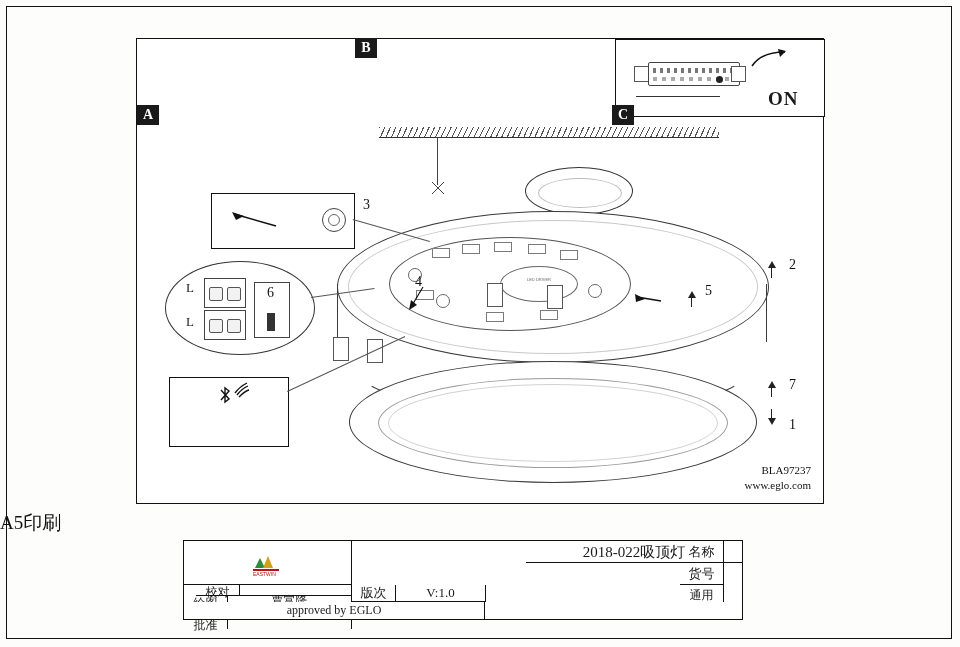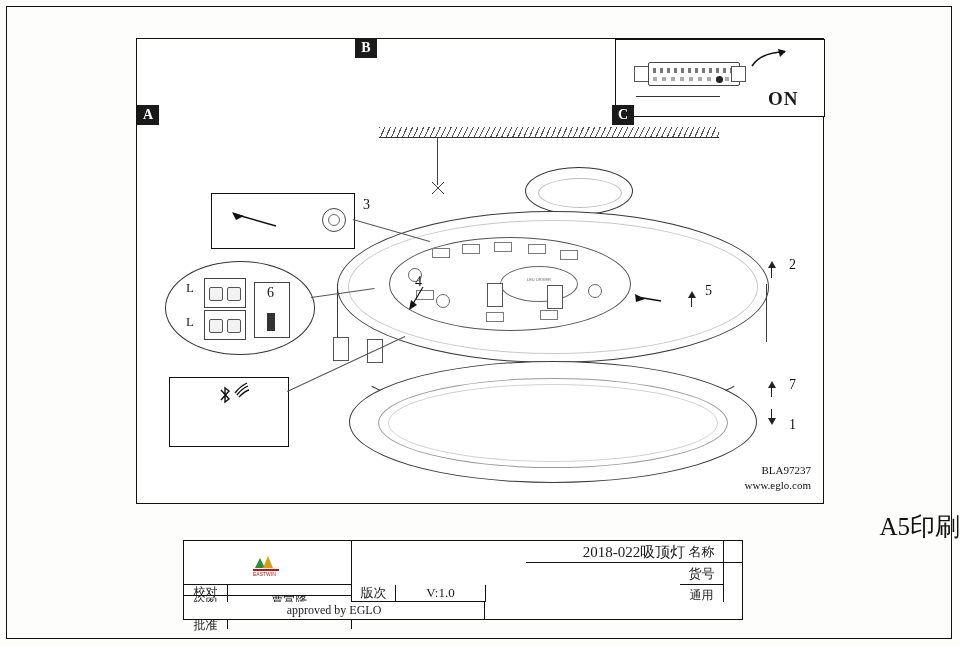--- a/index.html
+++ b/index.html
@@ -410,22 +410,22 @@
     text-align: right;
     font-size: 11px;
     font-family: "Liberation Serif", serif;
     line-height: 1.35;
     color: #111;
   }
 
   #a5-title {
     position: absolute;
     left: 0; right: 0; top: 510px;
-    text-align: right;
-    font-size: 25px;
+    text-align: left;
+    font-size: 19px;
     font-family: "Liberation Serif", serif;
     color: #111;
   }
 
   
   #titleblock {
     position: absolute;
     left: 183px; top: 540px;
     width: 560px; height: 80px;
     border: 1px solid #111;
@@ -650,21 +650,21 @@
     <div class="tb-val" style="left:340px; top:0; width:156px; height:22px; border-right:1px solid #111; font-size:15px; font-weight:normal; left:auto; right:0; width:216px; padding-top:2px; border-right:none;">2018-022吸顶灯</div>
 
     <div id="tb-code-label" style="left:496px; top:22px; height:22px;">货号</div>
 
     <div class="sm-label" style="left:496px; top:44px; height:34px; border-bottom:none; padding-top:3px;">
       <div>通用</div>
       <div>货号</div>
     </div>
     <div class="tb-val" style="right:0; top:44px; width:216px; height:34px; border-bottom:none;"></div>
 
-    <div class="sm-label" style="left:0px; top:44px; width:44px; height:11px;">校对</div>
+    <div class="sm-label" style="left:12px; top:44px; width:44px; height:11px;">校对</div>
     <div class="sm-label" style="left:0px; top:55px; width:44px; height:11px;">绘图</div>
     <div class="sm-label" style="left:0px; top:66px; width:44px; height:11px;">审核</div>
     <div class="sm-label" style="left:0px; top:77px; width:44px; height:11px; border-bottom:none;">批准</div>
 
     <div class="sm-blank" style="left:44px; top:44px; width:124px; height:11px;"></div>
     <div class="sm-blank" style="left:44px; top:55px; width:124px; height:11px; text-align:center; font-size:12px; line-height:11px;">覃富隆</div>
     <div class="sm-blank" style="left:44px; top:66px; width:124px; height:11px;"></div>
     <div class="sm-blank" style="left:44px; top:77px; width:124px; height:11px; border-bottom:none;"></div>
 
     <div class="sm-label" style="left:168px; top:44px; width:44px; height:17px; font-size:13px; line-height:16px;">版次</div>

